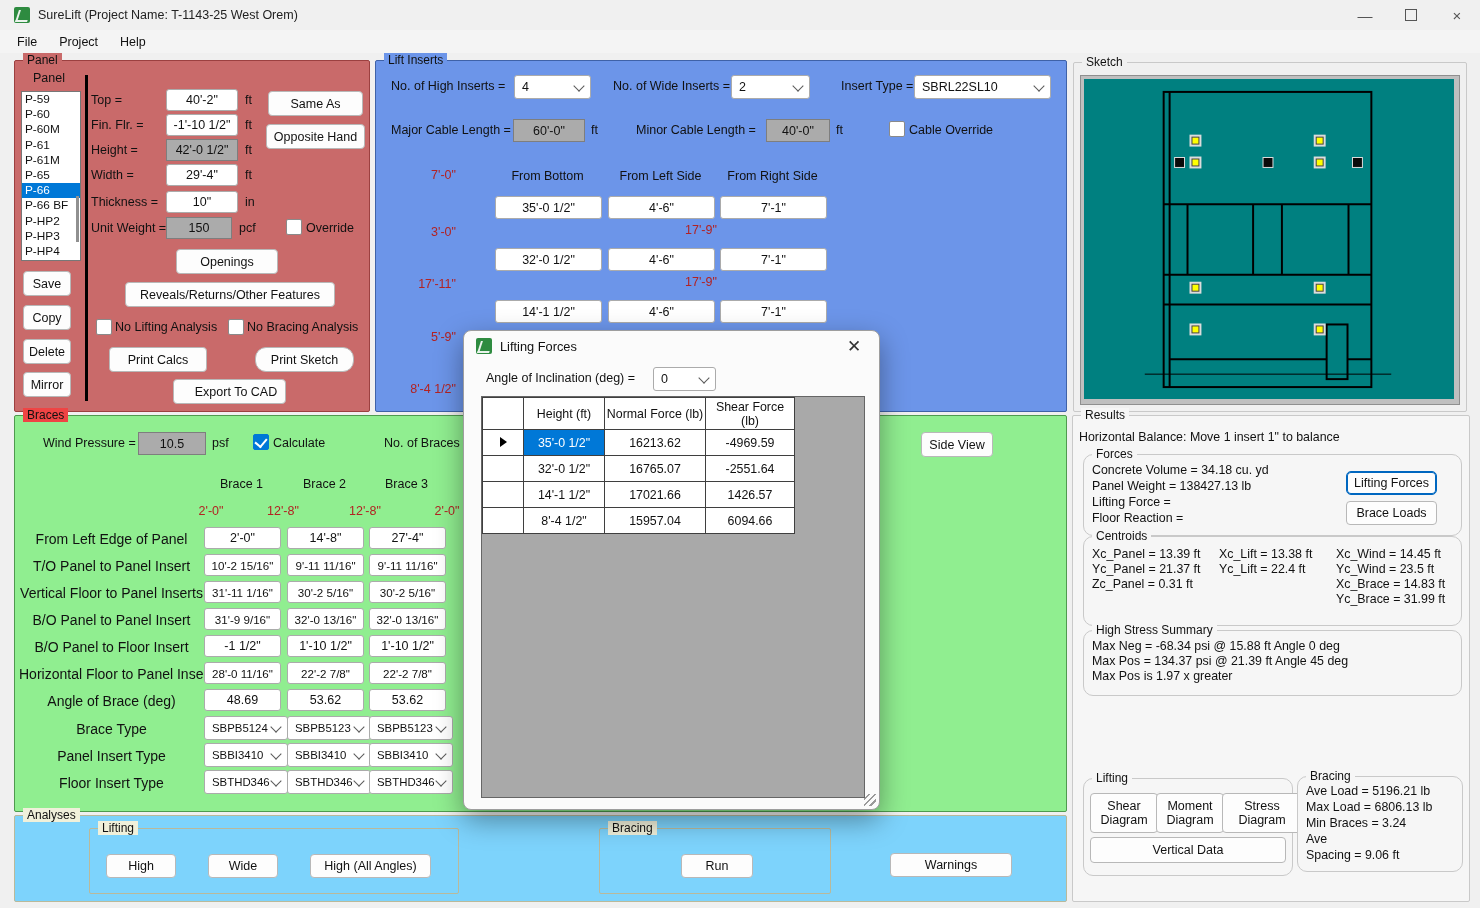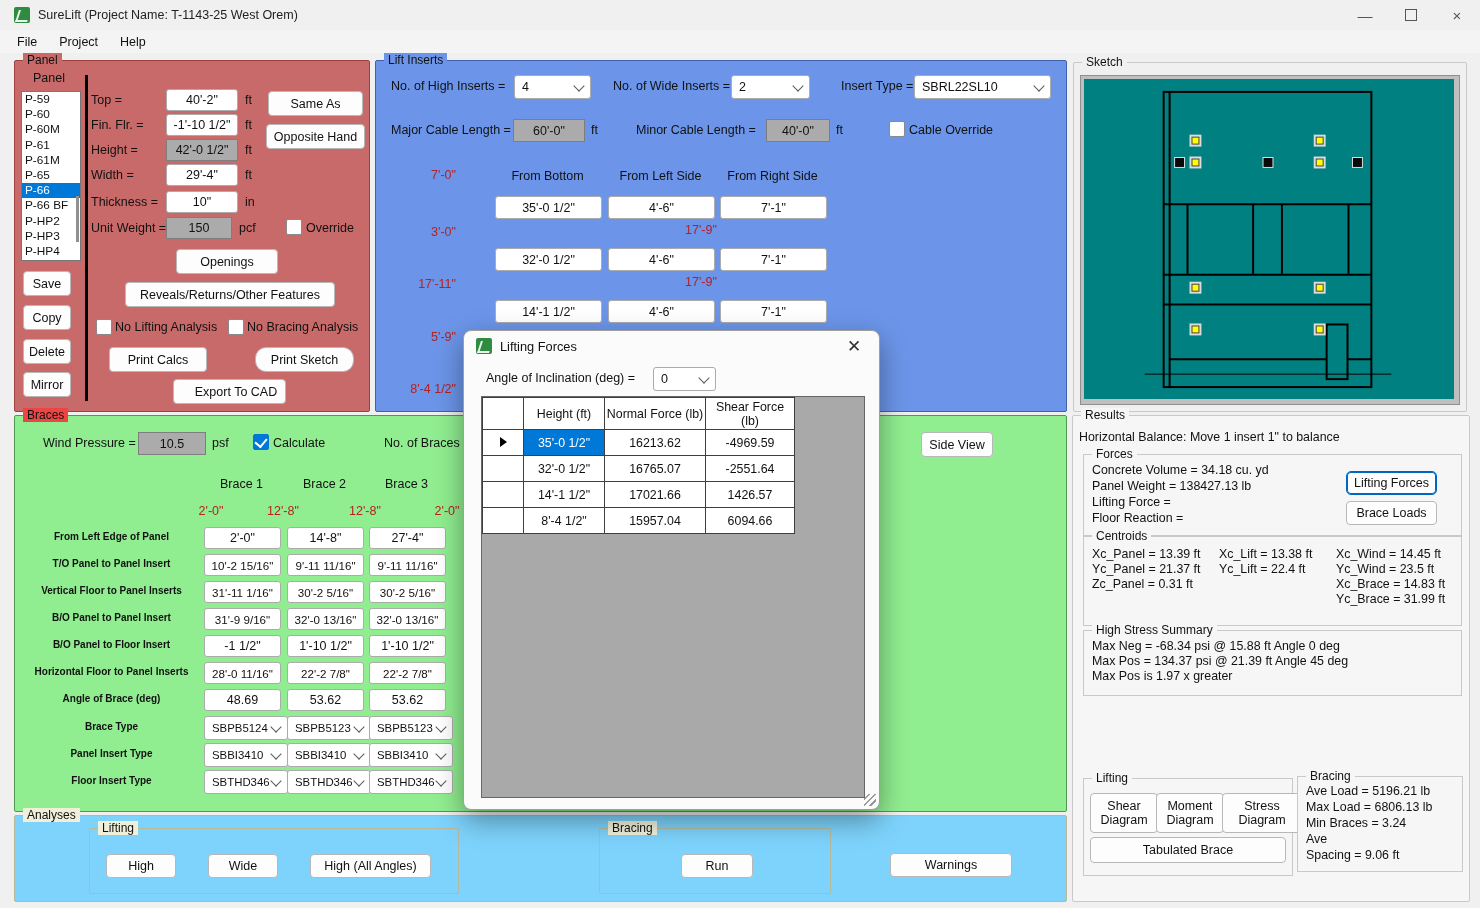--- a/index.html
+++ b/index.html
@@ -44,30 +44,30 @@
   .sec-lift{position:absolute;left:375px;top:60px;width:690px;height:350px;background:#6C95E9;border:1px solid #3f62a8;border-radius:2px;}
   .sec-lift .legend{background:#6C95E9;}
   
   .sec-sketch{position:absolute;left:1073px;top:62px;width:392px;height:348px;background:#F0F0F0;border:1px solid #C9C9C9;border-radius:2px;}
   .sec-sketch .legend{background:#F0F0F0;}
   .sk-gray{position:absolute;left:6px;top:12px;width:378px;height:328px;background:#BFBFBF;border:1px solid #8f8f8f;}
   .sk-teal{position:absolute;left:3px;top:3px;width:370px;height:320px;background:#008080;}
   
   .sec-braces{position:absolute;left:14px;top:415px;width:1051px;height:395px;background:#90EE90;border:1px solid #4f9a4f;border-radius:2px;}
   .sec-braces .legend{background:#ef4444;}
-  .brow-label{position:absolute;width:185px;text-align:center;font-size:10px;white-space:nowrap;font-weight:bold;}
+  .brow-label{position:absolute;width:185px;text-align:center;font-size:14px;white-space:nowrap;}
   
   .sec-analyses{position:absolute;left:14px;top:815px;width:1051px;height:85px;background:#7dd3fc;border:1px solid #b9b99a;border-radius:2px;}
   .sec-analyses .legend{background:#F0F0DA;}
   .subgroup{position:absolute;border:1px solid #b9b99a;border-radius:2px;}
   .subgroup .legend{background:#F0F0DA;}
   
   .sec-results{position:absolute;left:1072px;top:415px;width:396px;height:485px;background:#F6F6F6;border:1px solid #C9C9C9;border-radius:2px;}
   .sec-results .legend{background:#F6F6F6;}
-  .rgroup{position:absolute;border:1px solid #C9C9C9;border-radius:0;background:#F6F6F6;}
+  .rgroup{position:absolute;border:1px solid #C9C9C9;border-radius:10px;background:#F6F6F6;}
   .rgroup .legend{background:#F6F6F6;}
   .rline{position:absolute;font-size:12.4px;white-space:nowrap;color:#111;}
   .btn.accent{border:1px solid #0067C0;box-shadow:0 0 0 1px #0067C0 inset;border-radius:5px;}
   
   .dialog{position:absolute;left:463px;top:330px;width:415px;height:478px;background:#FBFBFB;
       border:1px solid #9e9e9e;border-radius:8px;box-shadow:0 10px 28px rgba(0,0,0,0.38);z-index:10;}
   .dlg-title{position:absolute;left:0;top:0;width:100%;height:30px;}
   .dlg-title .appicon{left:12px;top:7px;}
   .dlg-title .t{position:absolute;left:36px;top:8px;font-size:12.8px;color:#111;}
   .dlg-close{position:absolute;right:12px;top:4px;width:26px;height:22px;display:flex;align-items:center;justify-content:center;font-size:17px;color:#333;}
@@ -435,21 +435,21 @@
       <span class="rline" style="left:8px;top:23px;">Max Pos = 134.37 psi @ 21.39 ft Angle 45 deg</span>
       <span class="rline" style="left:8px;top:38px;">Max Pos is 1.97 x greater</span>
     </div>
 
 
     <div class="rgroup" style="left:10px;top:362px;width:208px;height:96px;">
       <span class="legend">Lifting</span>
       <div class="btn" style="left:6px;top:14px;width:62px;height:38px;padding:0 2px;line-height:1.15;">Shear Diagram</div>
       <div class="btn" style="left:72px;top:14px;width:62px;height:38px;padding:0 2px;line-height:1.15;">Moment Diagram</div>
       <div class="btn" style="left:138px;top:14px;width:62px;height:38px;padding:0 8px;line-height:1.15;">Stress Diagram</div>
-      <div class="btn" style="left:6px;top:58px;width:194px;height:24px;">Tabulated Brace</div>
+      <div class="btn" style="left:6px;top:58px;width:194px;height:24px;">Vertical Data</div>
     </div>
 
     <div class="rgroup" style="left:224px;top:360px;width:164px;height:94px;">
       <span class="legend">Bracing</span>
       <span class="rline" style="left:8px;top:7px;">Ave Load = 5196.21 lb</span>
       <span class="rline" style="left:8px;top:23px;">Max Load = 6806.13 lb</span>
       <span class="rline" style="left:8px;top:39px;">Min Braces = 3.24</span>
       <span class="rline" style="left:8px;top:55px;">Ave</span>
       <span class="rline" style="left:8px;top:71px;">Spacing = 9.06 ft</span>
     </div>

